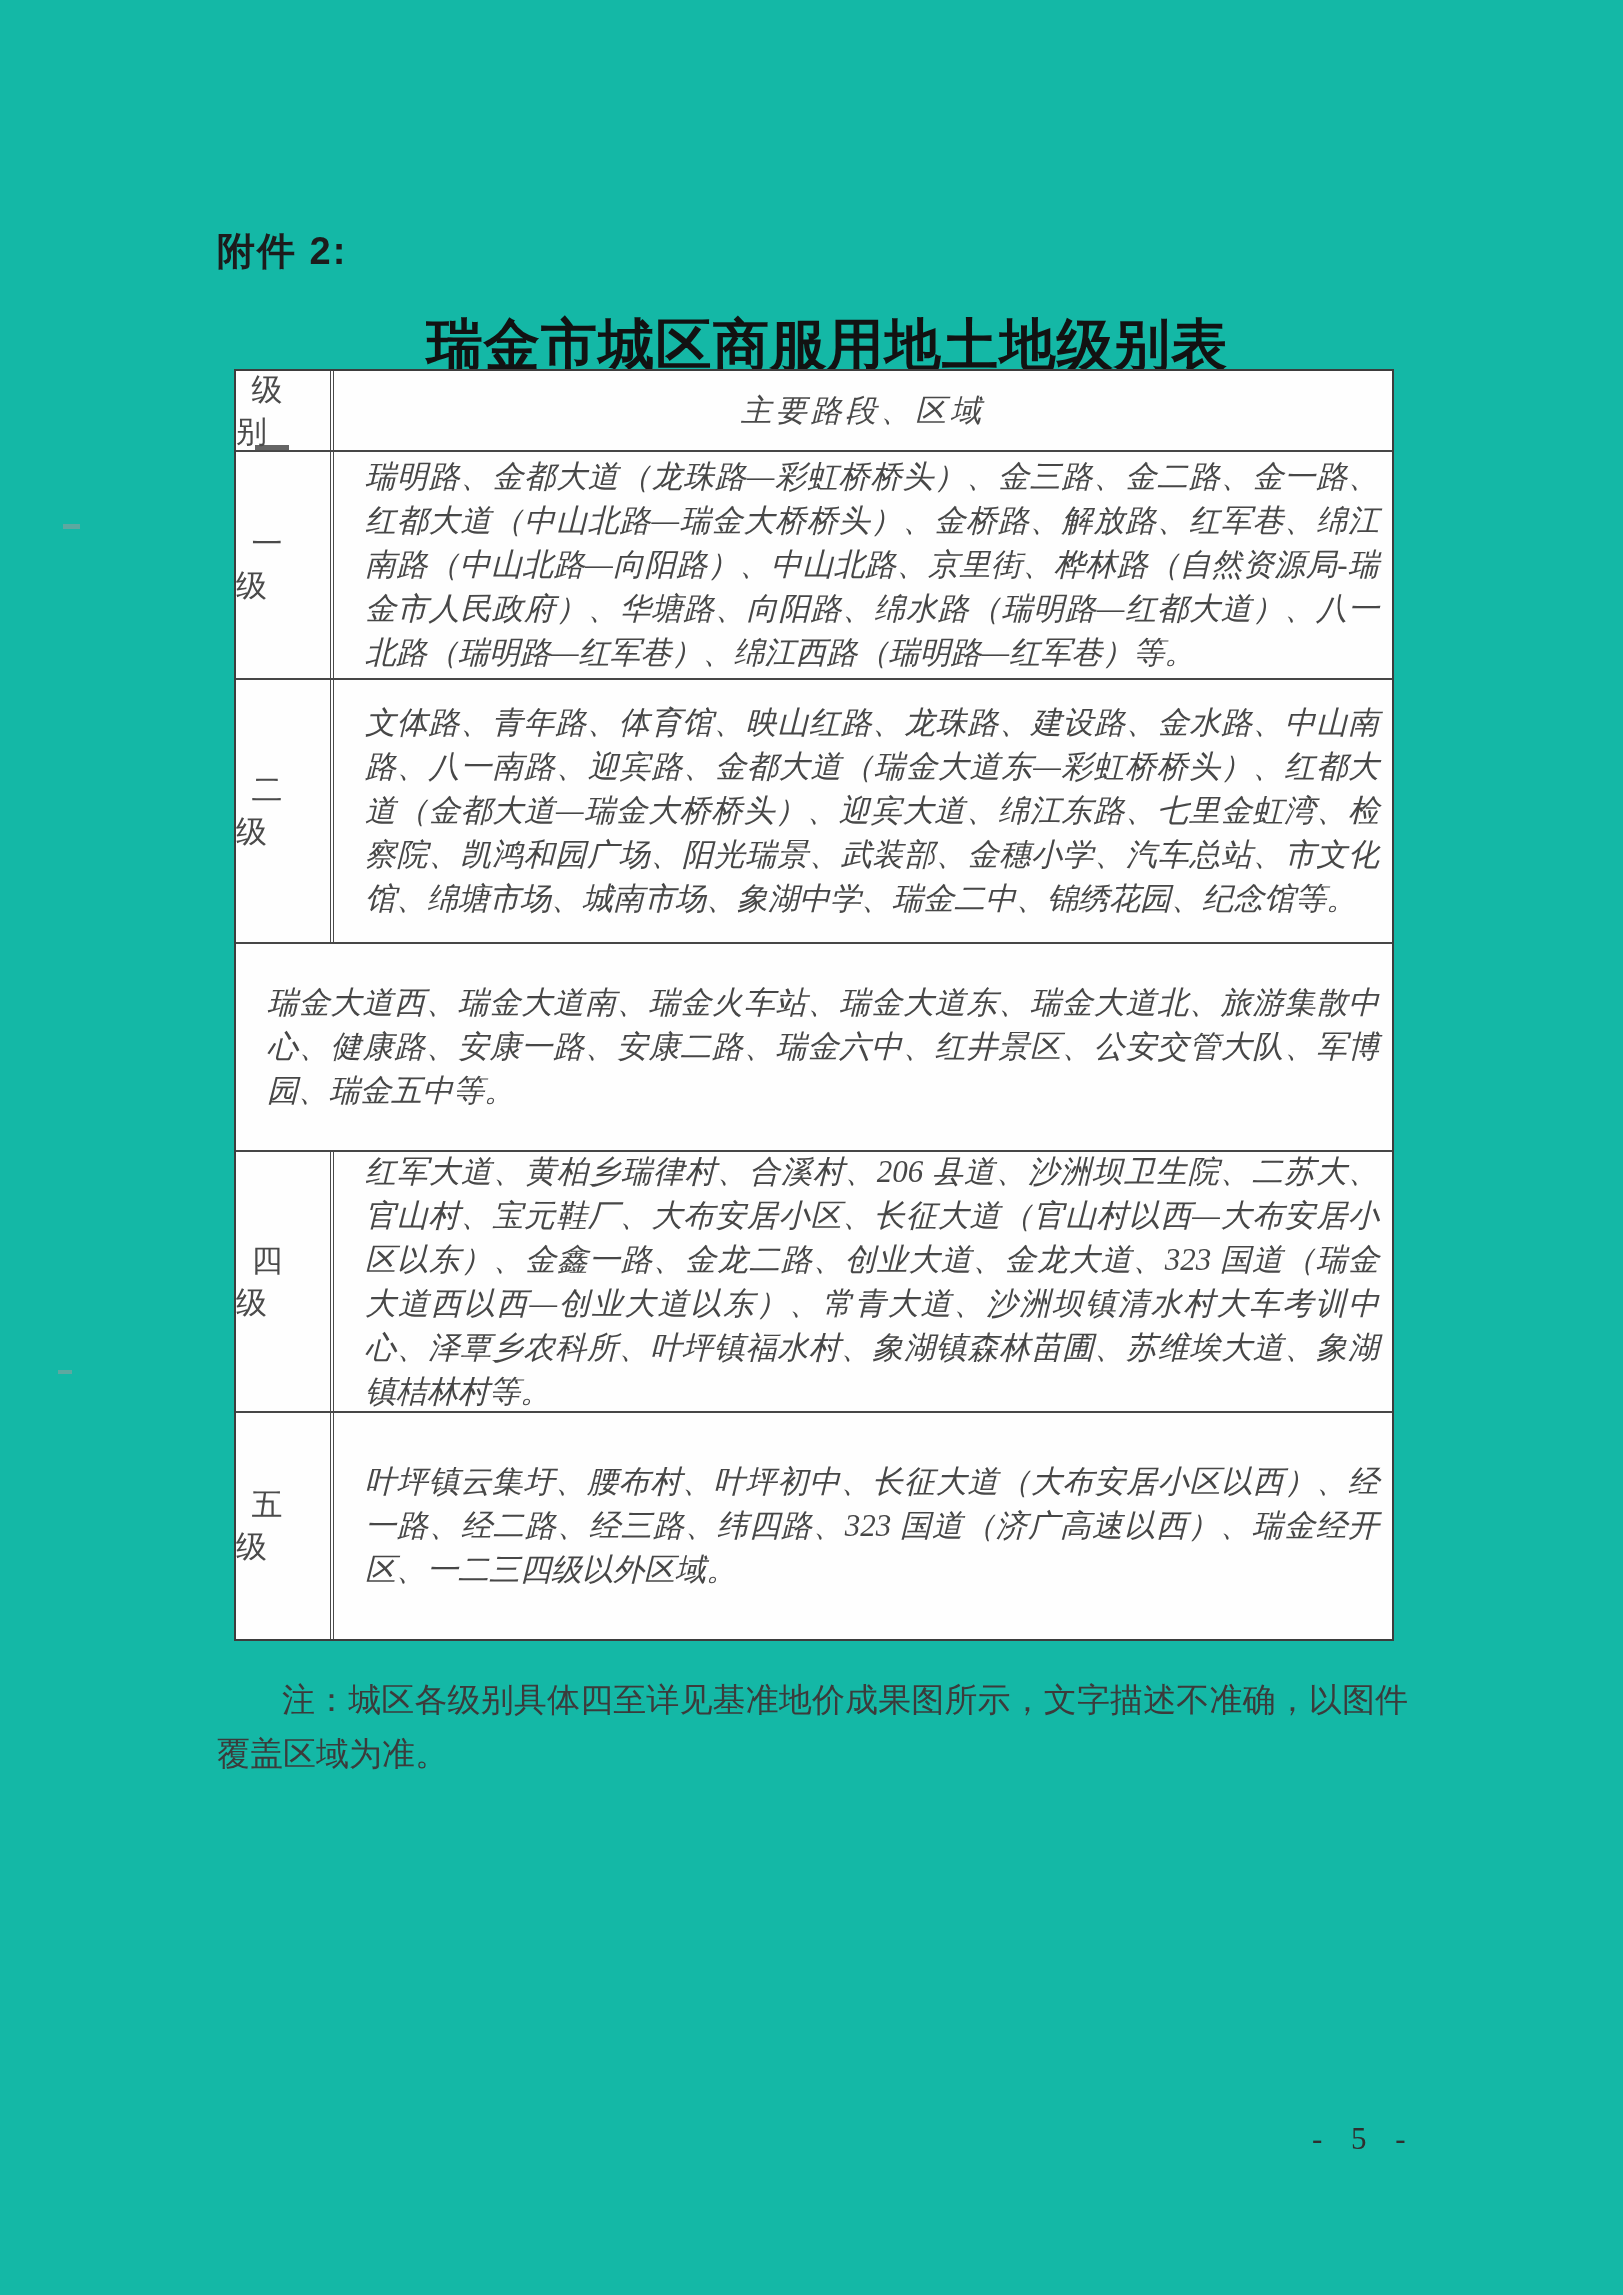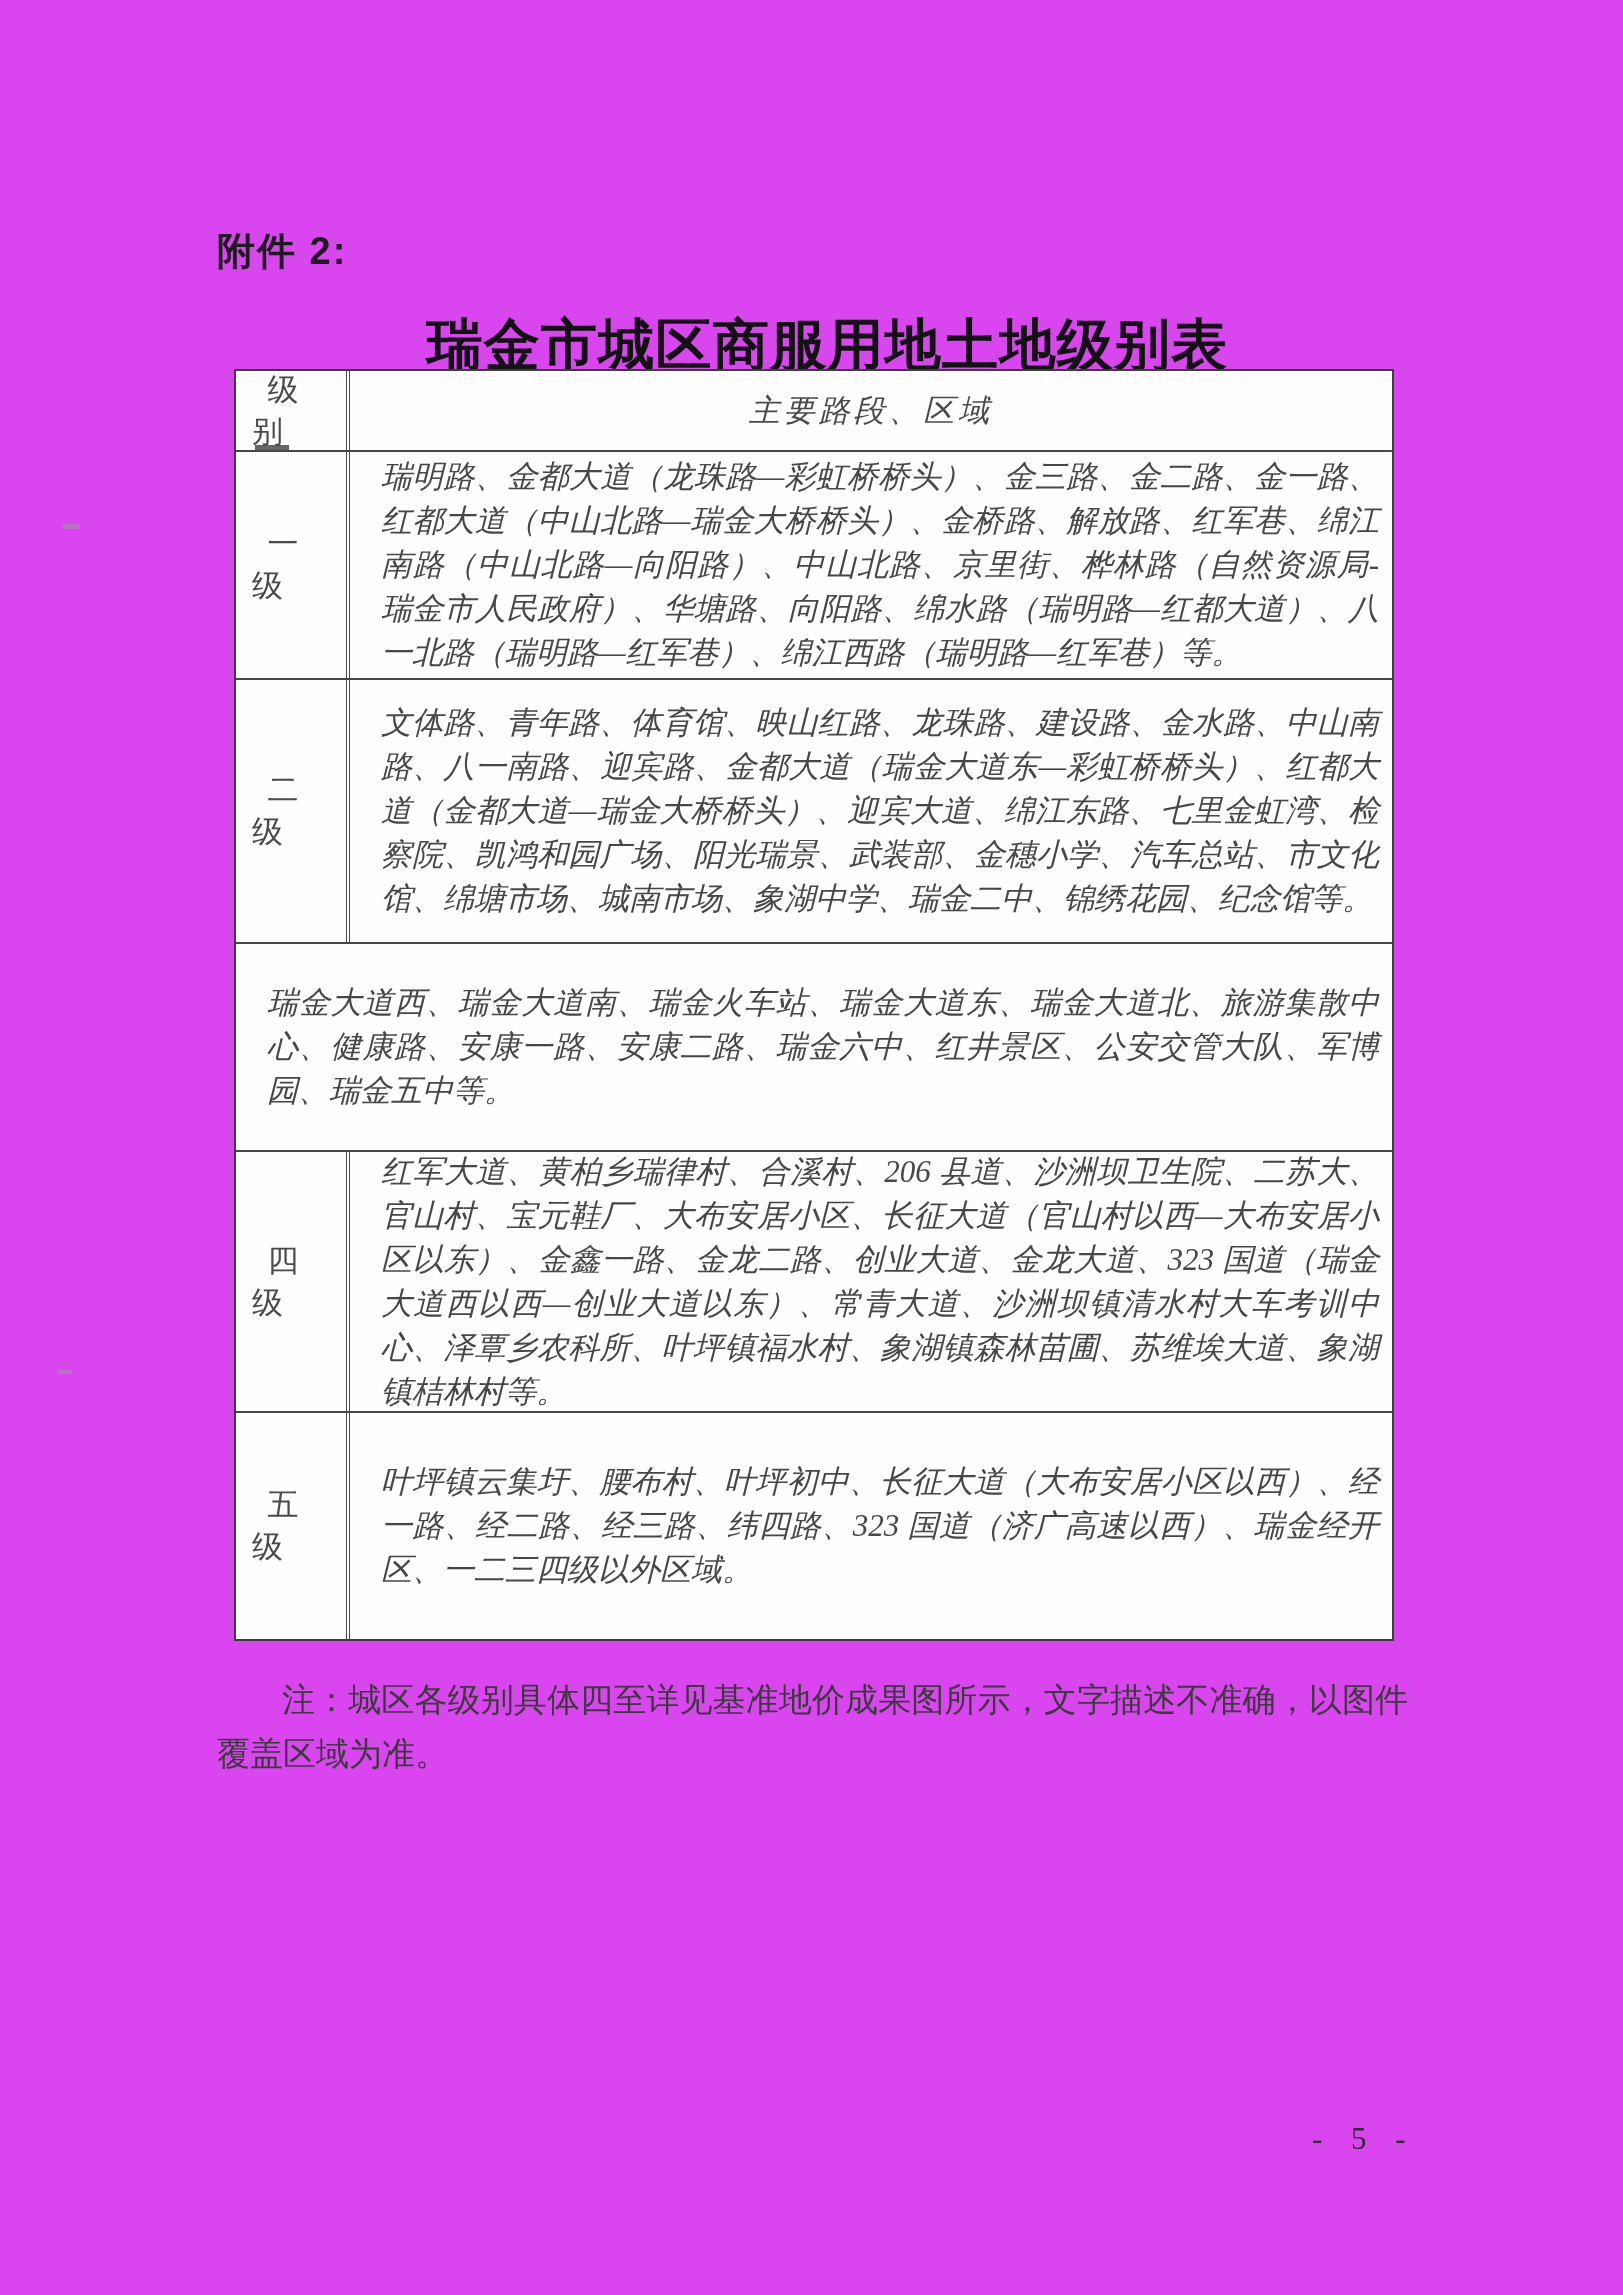--- a/index.html
+++ b/index.html
@@ -5,21 +5,21 @@
   * { box-sizing: border-box; }
   html, body { margin: 0; padding: 0; }
   body {
     width: 1623px; height: 2295px;
     background: #ffffff;
     font-family: "Liberation Serif", "DejaVu Serif", serif;
     color: #3f3f3f;
     position: relative;
     overflow: hidden;
   }
-  .page { position: absolute; inset: 0; background: #d946ef; }
+  .page { position: absolute; inset: 0; background: #14b8a6; }
 
   .attachment {
     position: absolute; left: 217px; top: 226px;
     font-size: 38px; font-weight: bold; color: #1c1c1c;
     font-family: "Liberation Sans", "DejaVu Sans", sans-serif;
     letter-spacing: 2px;
   }
   .title {
     position: absolute; left: 216px; top: 292px; width: 1191px;
     margin: 16px; text-align: center;
@@ -39,21 +39,21 @@
   .row-1 { height: 264px; }
   .row-2 { height: 208px; }
   .row-3 { height: 261px; }
   .row-4 { height: 228px; }
 
   .cell-grade {
     flex: 0 0 98px;
     border-right: 4.6px double #4a4a4a;
     display: flex; align-items: center; justify-content: center;
     font-size: 31px; color: #4a4a4a;
-    letter-spacing: 0.5em; text-indent: 0.5em; margin-left: 16px;
+    letter-spacing: 0.5em; text-indent: 0.5em;
   }
   .cell-area {
     flex: 1 1 auto;
     display: flex; align-items: center;
     padding: 0 13px 0 31px;
     font-style: italic;
   }
   .cell-area.center { justify-content: center; padding: 0; }
   .cell-text {
     width: 100%;

